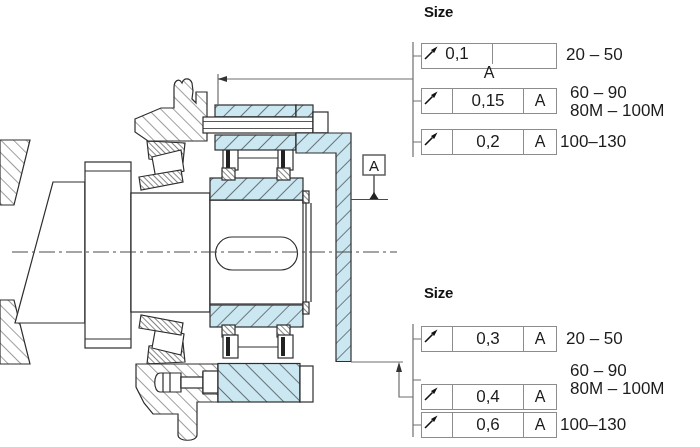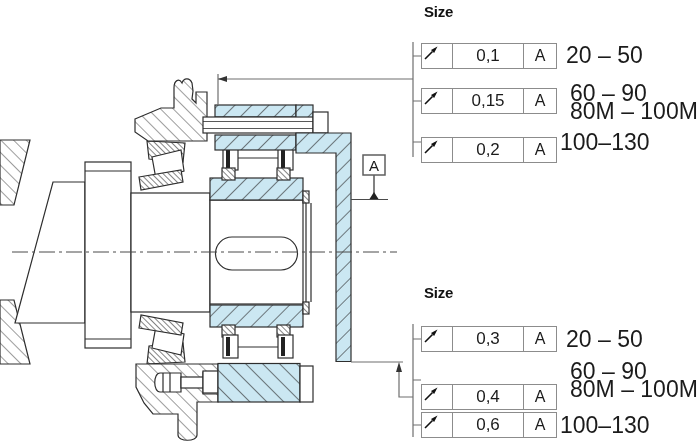--- a/index.html
+++ b/index.html
@@ -7,21 +7,21 @@
          font-family:"Liberation Sans",sans-serif;color:#1b1b1b;}
   #stage svg{position:absolute;left:0;top:0;}
   svg text{font-family:"Liberation Sans",sans-serif;}
   .size{position:absolute;font-size:15px;font-weight:bold;color:#111;letter-spacing:-0.2px;}
   .fcf{position:absolute;display:flex;width:136px;height:26px;border:1.5px solid #8c8c8c;
        background:#fff;box-sizing:border-box;}
   .fcf .c{display:flex;align-items:center;justify-content:center;height:100%;box-sizing:border-box;}
   .fcf .sym{width:31px;border-right:1.5px solid #8c8c8c;}
   .fcf .val{width:71px;border-right:1.5px solid #8c8c8c;font-size:17px;}
   .fcf .dat{flex:1;font-size:16px;}
-  .range{position:absolute;font-size:23px;line-height:18px;white-space:pre-line;color:#1b1b1b;}
+  .range{position:absolute;font-size:17px;line-height:18px;white-space:pre-line;color:#1b1b1b;}
 </style>
 </head>
 <body>
 
 <div id="stage">
 
   <svg width="700" height="447" viewBox="0 0 700 447">
     <defs>
       <pattern id="pGray" width="9" height="9" patternUnits="userSpaceOnUse" patternTransform="rotate(-45)">
         <rect width="9" height="9" fill="#ffffff"></rect>
@@ -145,21 +145,21 @@
       <path d="M399,366 V397 H413"></path>
       <polygon points="399,362 396,372 402,372" fill="#333" stroke="none"></polygon>
       <path d="M413,324 V437"></path>
       <path d="M413,339 H421 M413,380 H421 M413,425 H421"></path>
     </g>
   </svg>
 
   <div>
     <div class="size" style="left:424px;top:3px;">Size</div>
 
-    <div class="fcf" style="left:421px;top:43px;">
+    <div class="fcf" style="left:421px;top:43px;flex-direction:column;">
       <div class="c sym">
         <svg width="20" height="17" viewBox="0 0 20 17">
             <line x1="3" y1="15" x2="10.5" y2="7.5" stroke="#111" stroke-width="1.6"></line>
             <polygon points="15.5,2.5 12.1,9 9,5.9" fill="#111"></polygon>
           </svg>
       </div>
       <div class="c val">0,1</div>
       <div class="c dat">A</div>
     </div>
     <div class="range" style="left:566px;top:46px;">20 – 50</div>
@@ -170,21 +170,21 @@
             <line x1="3" y1="15" x2="10.5" y2="7.5" stroke="#111" stroke-width="1.6"></line>
             <polygon points="15.5,2.5 12.1,9 9,5.9" fill="#111"></polygon>
           </svg>
       </div>
       <div class="c val">0,15</div>
       <div class="c dat">A</div>
     </div>
     <div class="range" style="left:570px;top:84px;">60 – 90
 80M – 100M</div>
 
-    <div class="fcf" style="left:421px;top:129px;margin-top:8px;">
+    <div class="fcf" style="left:421px;top:129px;">
       <div class="c sym">
         <svg width="20" height="17" viewBox="0 0 20 17">
             <line x1="3" y1="15" x2="10.5" y2="7.5" stroke="#111" stroke-width="1.6"></line>
             <polygon points="15.5,2.5 12.1,9 9,5.9" fill="#111"></polygon>
           </svg>
       </div>
       <div class="c val">0,2</div>
       <div class="c dat">A</div>
     </div>
     <div class="range" style="left:560px;top:133px;">100–130</div>

